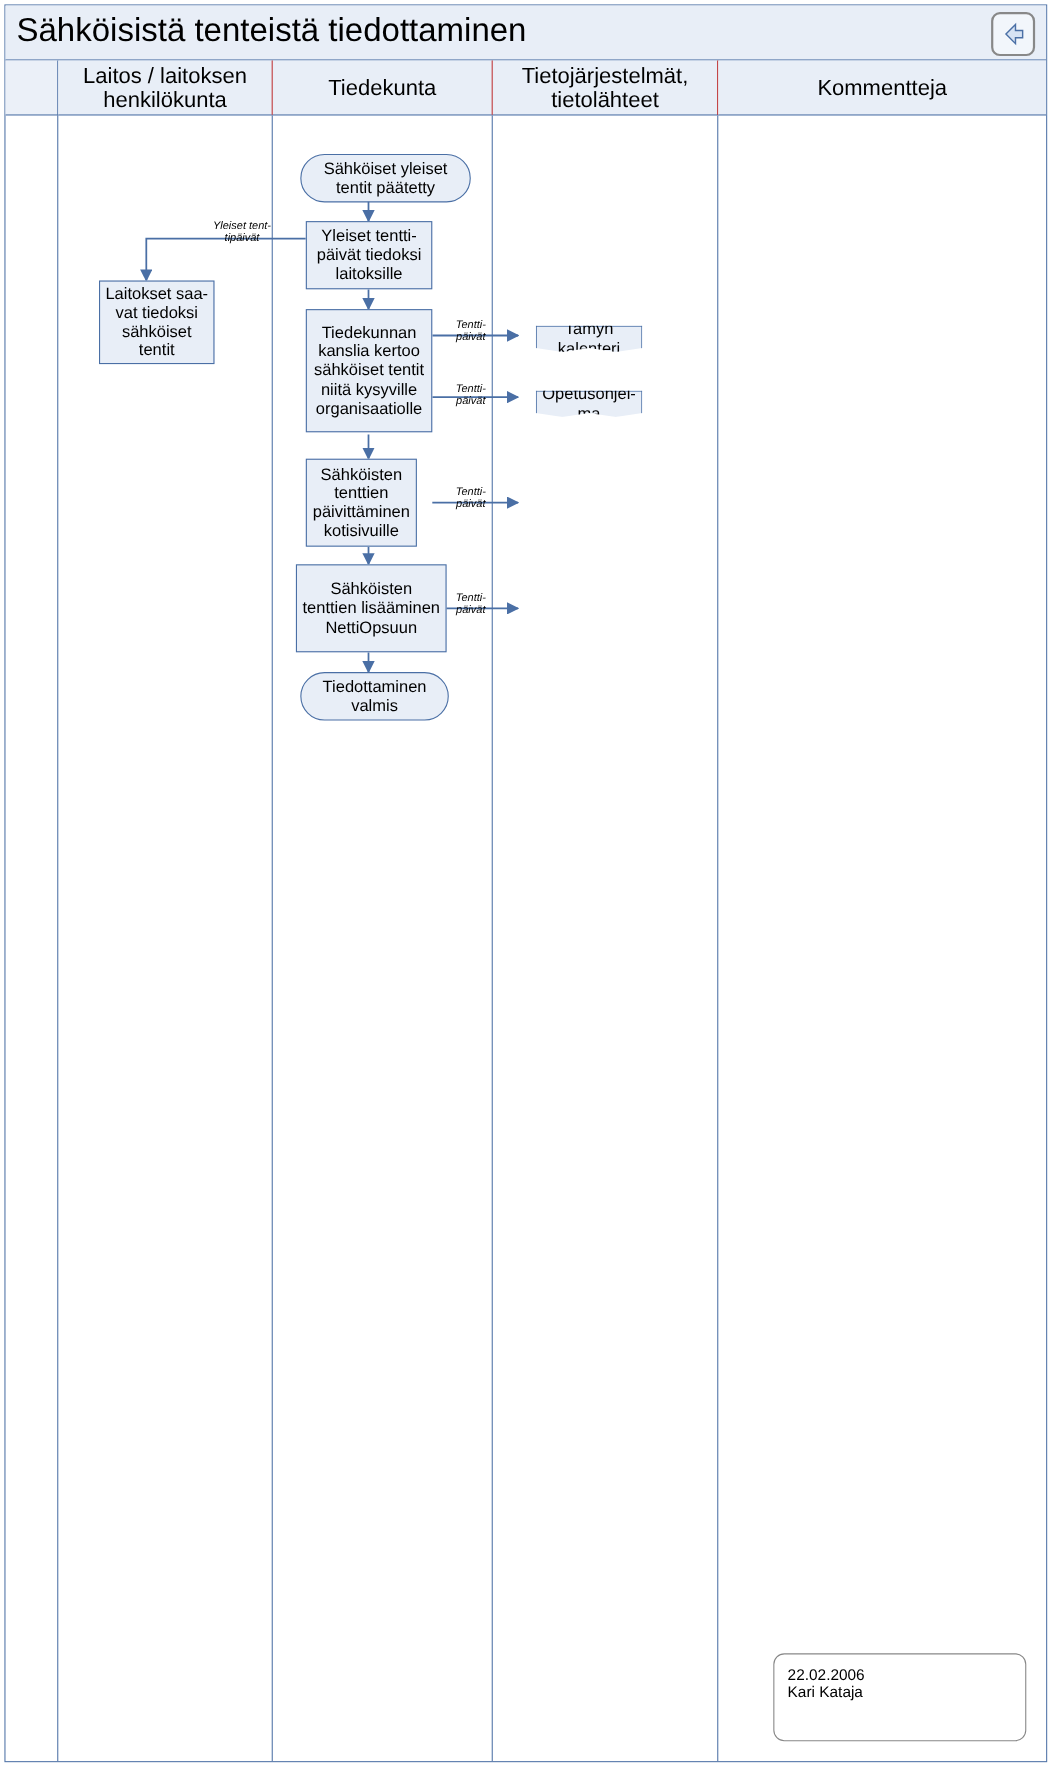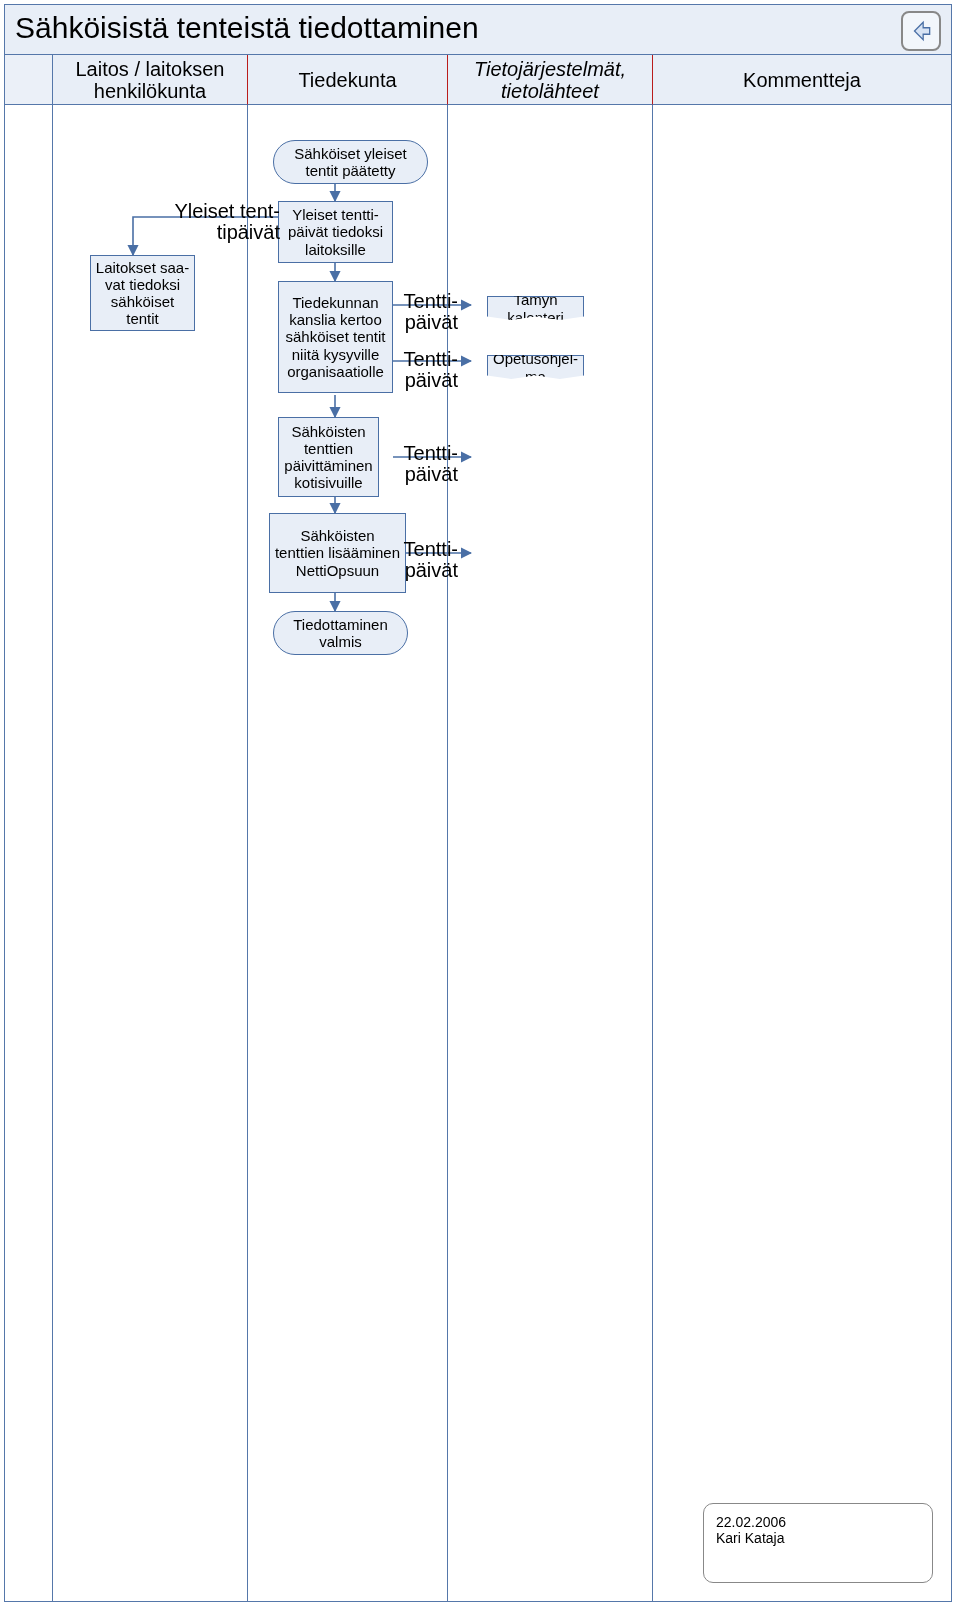--- a/index.html
+++ b/index.html
@@ -45,21 +45,21 @@
     background: #e8eef7;
     text-align: center;
     font-size: 20px;
     padding: 2px 4px;
     display:flex;flex-direction:column;justify-content:center;
     line-height:1.1;
   }
   .col-head:last-child { border-right: none; }
   .c1 { width: 195px; }
   .c2 { width: 200px; }
-  .c3 { width: 205px; font-style: italic; }
+  .c3 { width: 205px; }
   .c4 { flex:1; }
   .lane-row {
     display:flex;
     height: calc(100% - 100px);
   }
   .lane-gutter { width:48px; border-right:1px solid #5577aa; }
   .lane { border-right:1px solid #5577aa; position:relative; }
   .lane.c1 { width:195px; }
   .lane.c2 { width:200px; }
   .lane.c3 { width:205px; }
@@ -89,25 +89,26 @@
     padding:4px;
     border-bottom:none;
     clip-path: polygon(0 0, 100% 0, 100% 85%, 75% 100%, 50% 85%, 25% 100%, 0 85%);
   }
   .doc-inner::after{
     content:"";
     position:absolute;left:0;right:0;bottom:0;height:1px;
   }
   .edge-label{
     position:absolute;
-    font-size:20px;
+    font-size:10px;
     background:rgba(255,255,255,0);
     line-height:1.05;
-    text-align:right;
+    text-align:center;
     pointer-events:none;
+    font-style:italic;
   }
   .meta-box{
     position:absolute;
     border:1px solid #888;
     border-radius:10px;
     padding:10px 12px;
     font-size:14px;
     background:#fff;
   }
   svg.arrows{

